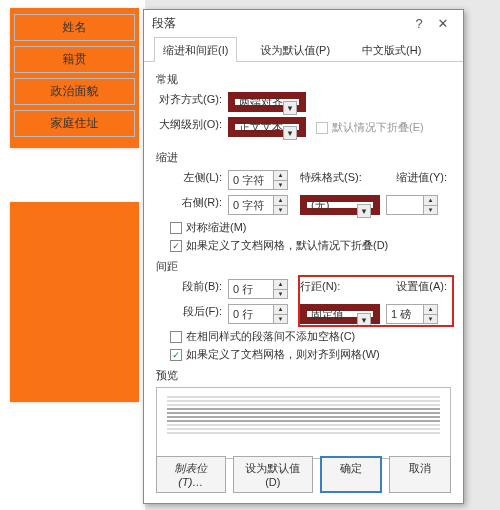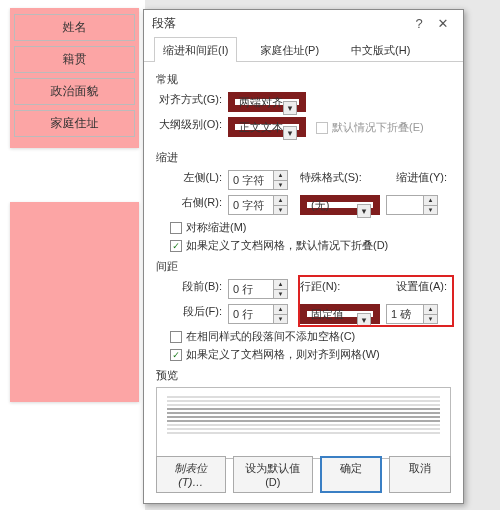--- a/index.html
+++ b/index.html
@@ -1,18 +1,18 @@
 <!DOCTYPE html>
 <html><head>
 <meta charset="utf-8">
 <style>
   * { box-sizing: border-box; font-family: "Microsoft YaHei", "SimSun", sans-serif; }
   body { margin: 0; background: #e8e8e8; width: 500px; height: 510px; overflow: hidden; position: relative; font-size: 11px; color: #333; }
   .doc { position: absolute; left: 0; top: 0; width: 145px; height: 510px; background: #fff; }
-  .doc-page { background: #fca5a5; margin: 8px 6px 8px 10px; box-shadow: 0 1px 3px rgba(0,0,0,.15); padding: 6px 4px; }
+  .doc-page { background: #f97316; margin: 8px 6px 8px 10px; box-shadow: 0 1px 3px rgba(0,0,0,.15); padding: 6px 4px; }
   .doc-cell { border: 1px solid #bbb; padding: 4px 3px; margin-bottom: 5px; font-size: 12px; text-align: center; color: #333; }
   .dialog { position: absolute; left: 143px; top: 9px; width: 321px; height: 495px; background: #fff; border: 1px solid #8a8a8a; box-shadow: 2px 2px 6px rgba(0,0,0,.3); }
   .titlebar { height: 26px; display: flex; align-items: center; padding: 0 8px; font-size: 12px; }
   .titlebar .spacer { flex: 1; }
   .titlebar .tbtn { width: 24px; text-align: center; font-size: 13px; color: #555; }
   .tabs { display: flex; border-bottom: 1px solid #ccc; padding: 0 10px; gap: 14px; }
   .tab { padding: 5px 8px 4px; font-size: 11px; border: 1px solid transparent; border-bottom: none; position: relative; top: 1px; }
   .tab.active { border-color: #ccc; background: #fff; }
   .body { padding: 6px 12px 8px; }
   .group-title { margin: 4px 0 4px; font-size: 11px; }
@@ -53,21 +53,21 @@
 <div class="dialog">
   <div class="titlebar">
     <span>段落</span>
     <span class="spacer"></span>
     <span class="tbtn">?</span>
     <span class="tbtn">✕</span>
   </div>
 
   <div class="tabs">
     <div class="tab active">缩进和间距(I)</div>
-    <div class="tab">家庭住址(P)</div>
+    <div class="tab">设为默认值(P)</div>
     <div class="tab">中文版式(H)</div>
   </div>
 
   <div class="body">
 
     <div class="group-title">常规</div>
     <div class="row">
       <span class="lbl">对齐方式(G):</span>
       <div class="sel" style="width:78px">
         <span>两端对齐</span>

